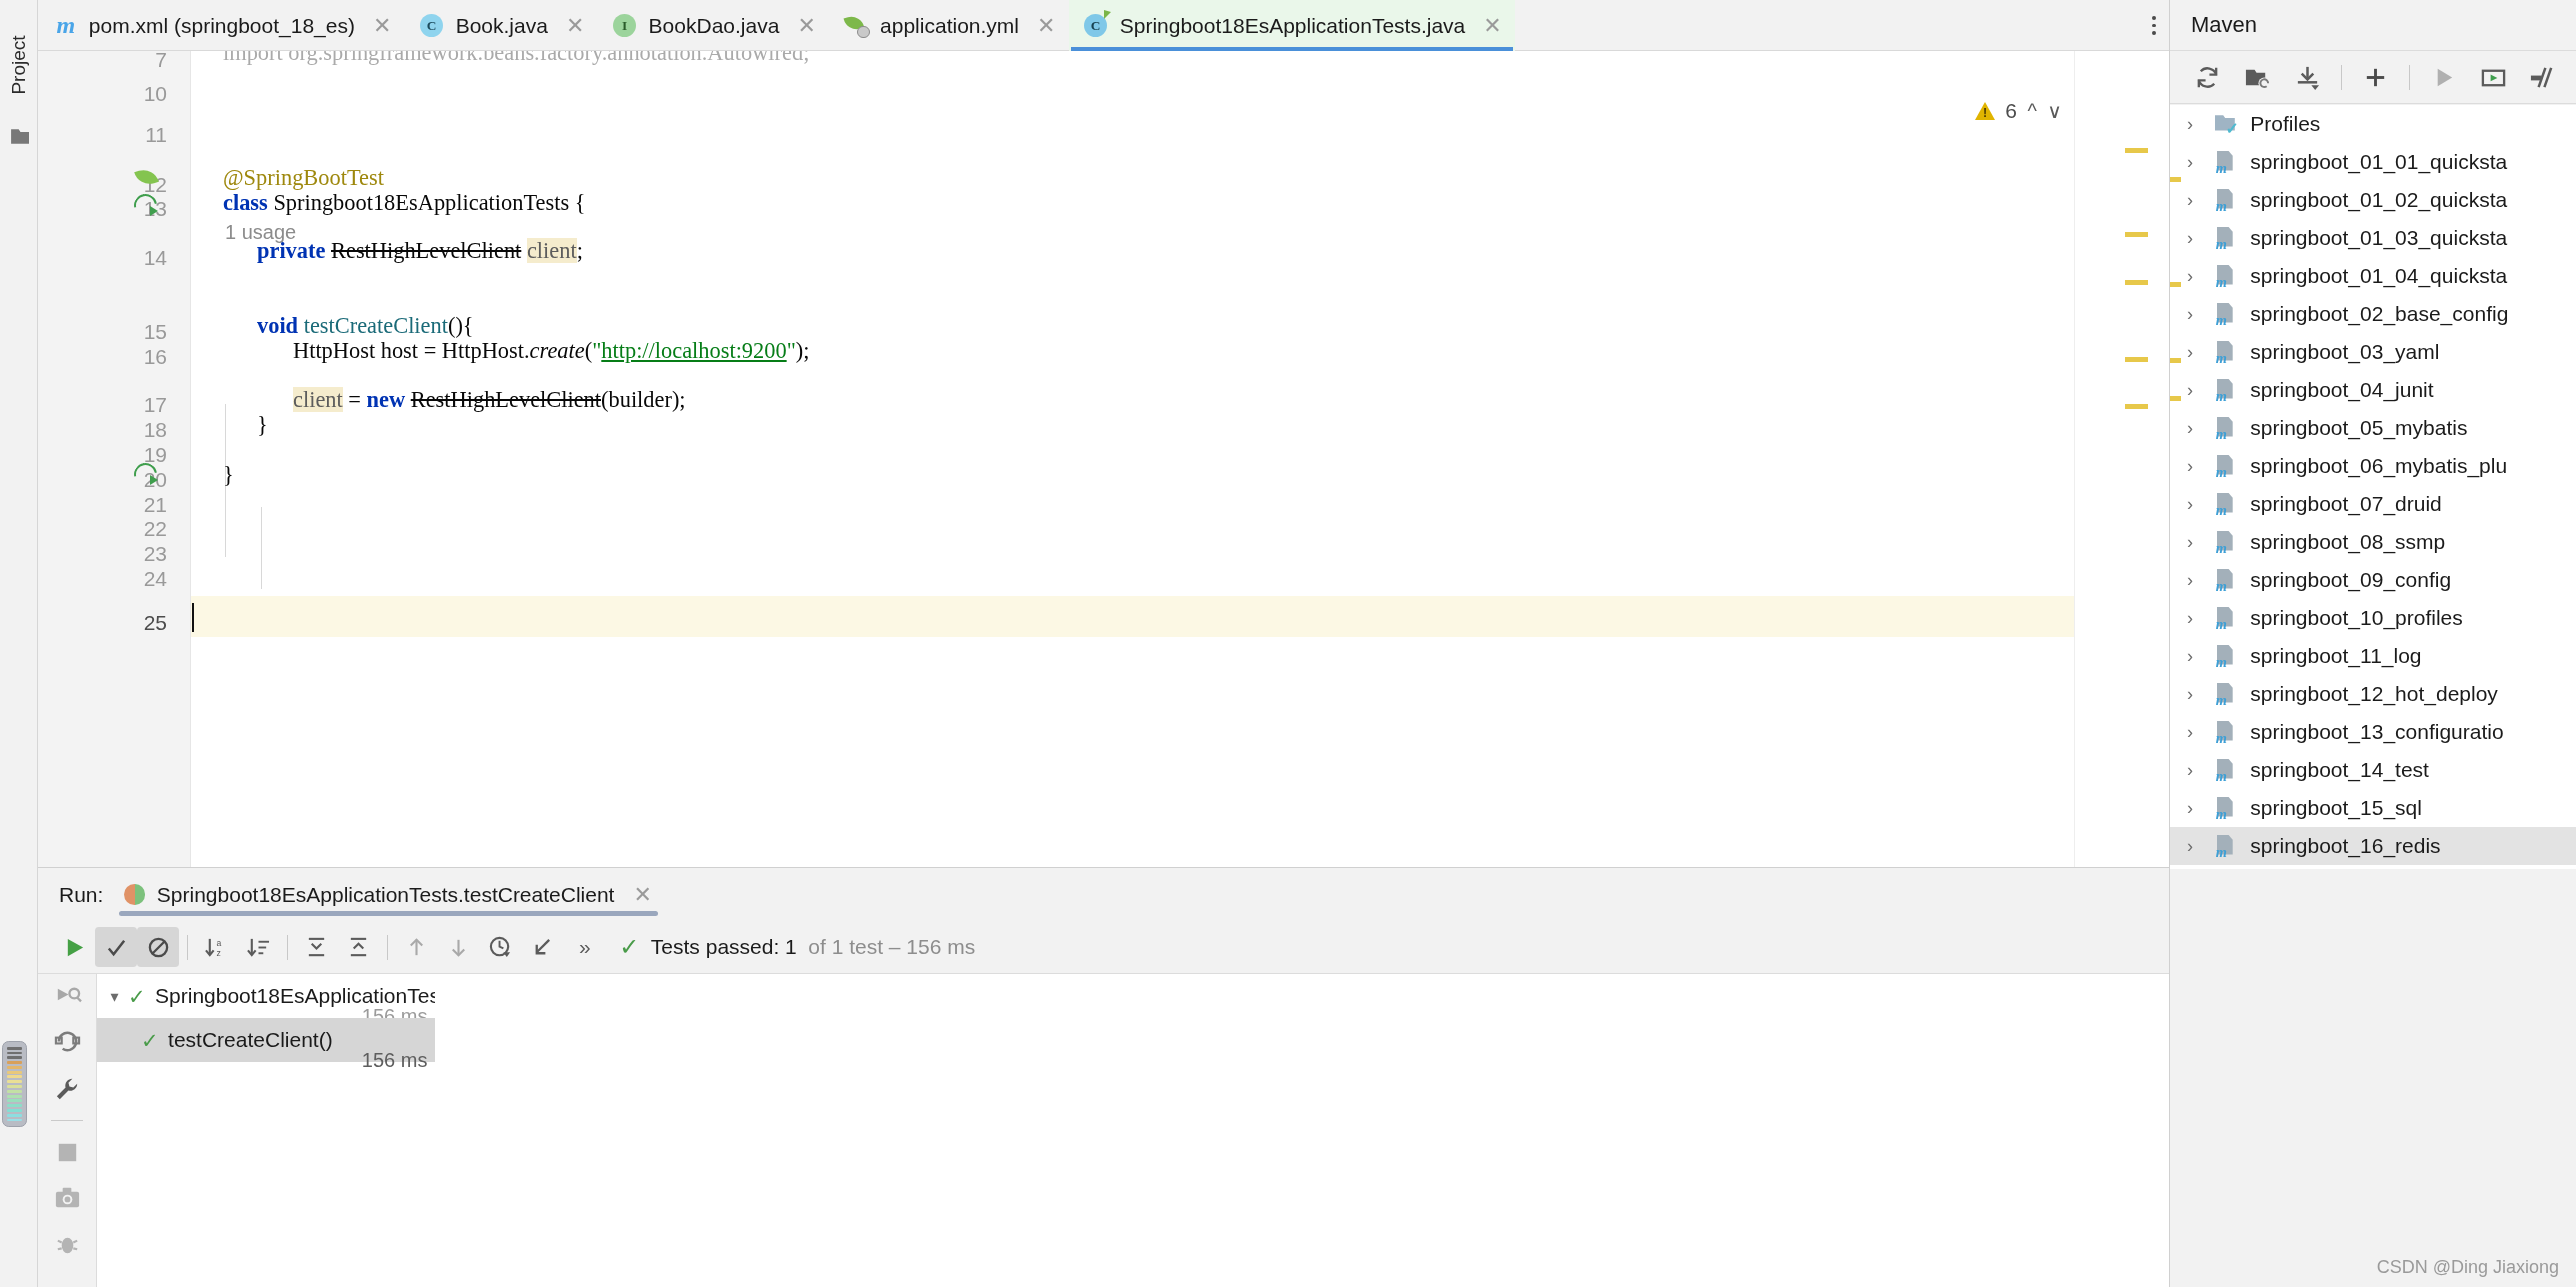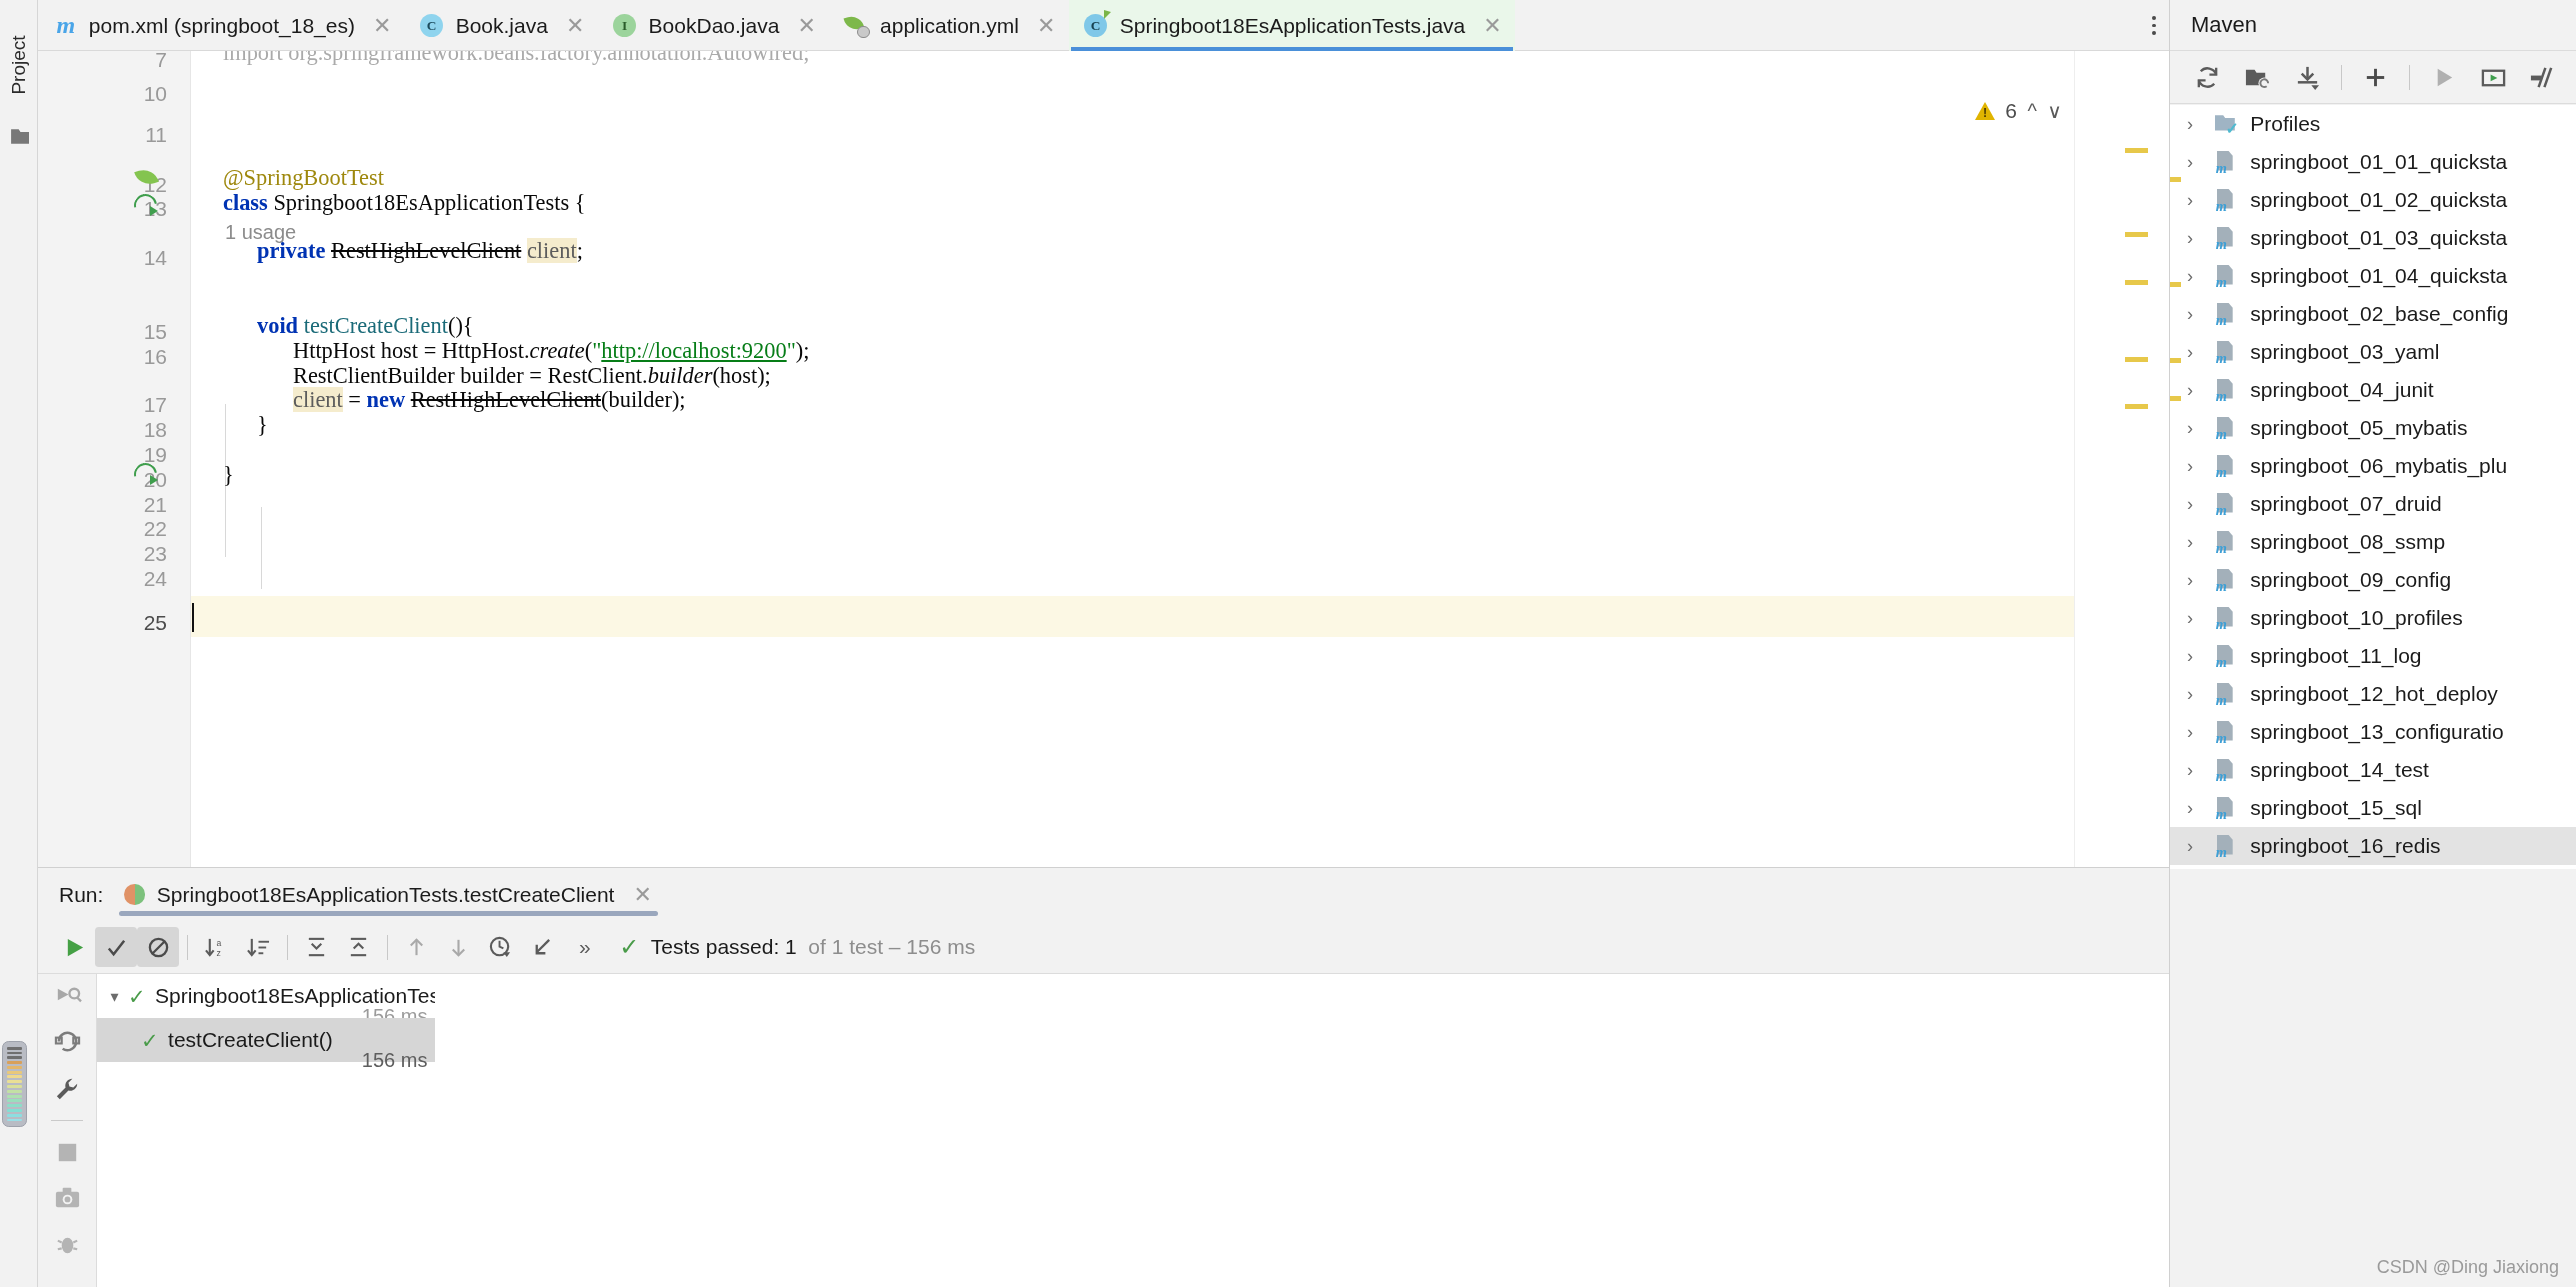--- a/index.html
+++ b/index.html
@@ -414,21 +414,20 @@
 
       <div class="hint" style="left:34px; top:164px;">1 usage</div>
 
       <div class="line" style="top:179px; padding-left:34px;"><span class="kw">private</span> <span class="depr">RestHighLevelClient</span> <span class="fieldhl">client</span>;</div>
 
 
       <div class="line" style="top:254px; padding-left:34px;"><span class="kw">void</span> <span class="method">testCreateClient</span>(){</div>
 
       <div class="line" style="top:279px; padding-left:70px;">HttpHost host = HttpHost.<span class="static">create</span>(<span class="str">"</span><span class="strlink">http://localhost:9200</span><span class="str">"</span>);</div>
 
-      <div class="line" style="top:304px; padding-left:70px;">RestClientBuilder builder = RestClient.<span class="static">builder</span>(host);</div>
 
       <div class="line" style="top:328px; padding-left:70px;"><span class="fieldhl">client</span> = <span class="kw">new</span> <span class="depr">RestHighLevelClient</span>(builder);</div>
 
       <div class="line" style="top:353px; padding-left:34px;">}</div>
 
       <div class="line" style="top:403px;">}</div>
 
       <div class="caret" style="left:1px; top:552px;"></div>
     </div>
 

